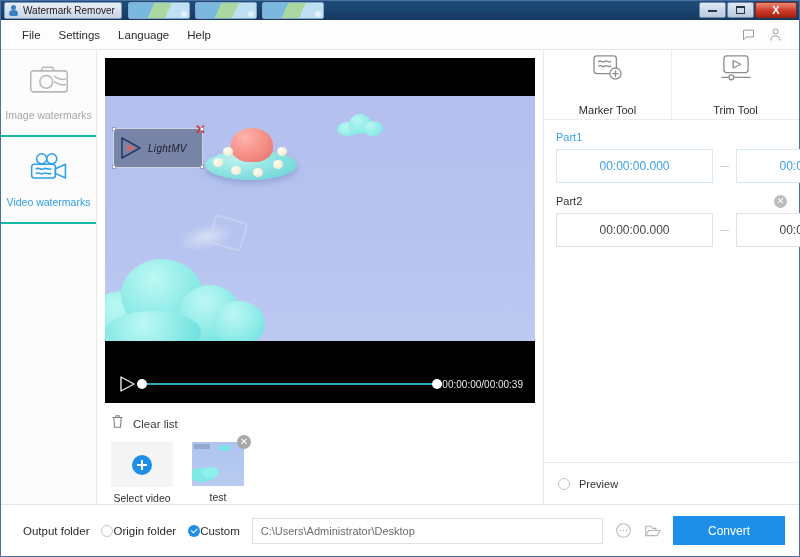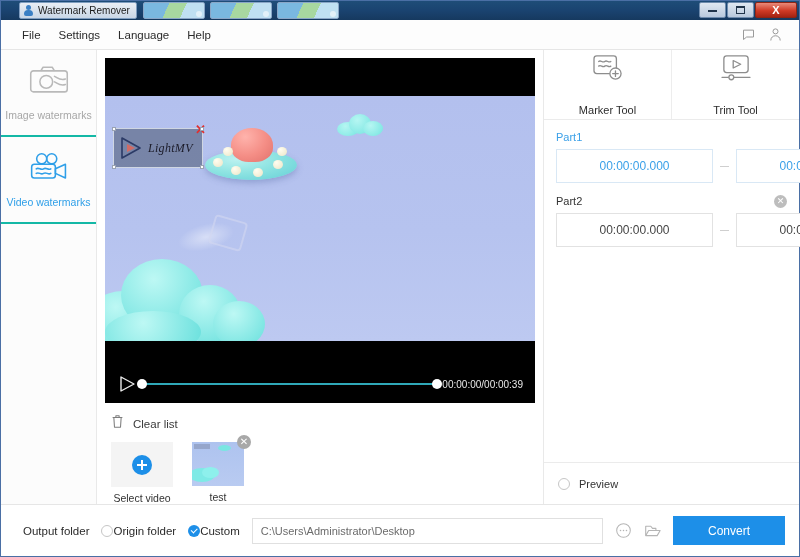--- a/index.html
+++ b/index.html
@@ -25,21 +25,21 @@
     position: relative;
     flex: 0 0 19px;
     overflow: hidden;
   }
   .tb-tab {
     height: 17px;
     display: flex; align-items: center;
     background: linear-gradient(to bottom, #e9eef5, #c9d6e6);
     border: 1px solid #7f9dc0;
     border-radius: 2px;
-    margin-left: 18px;
+    margin-left: 3px;
     padding: 0 6px 0 3px;
     gap: 4px;
   }
   .tb-tab-title {
     font-size: 10px; color: #1a1a1a;
     white-space: nowrap;
   }
   .tb-usericon {
     width: 11px; height: 11px;
     position: relative; flex: 0 0 11px;
@@ -215,23 +215,23 @@
   .wm-sel {
     position: absolute; left: 8px; top: 32px;
     width: 90px; height: 40px;
     background: rgba(82,96,122,.62);
     border: 1px solid #cfd6e2;
     display: flex; align-items: center;
     padding-left: 4px; gap: 4px;
   }
   .wm-logo { width: 26px; height: 26px; flex: 0 0 26px; }
   .wm-text {
-    font-family: Liberation Serif, serif;
+    font-family: Liberation Sans, sans-serif;
     font-style: italic;
-    font-size: 12px; color: #1c1c2a;
+    font-size: 10px; color: #1c1c2a;
     letter-spacing: .3px;
   }
   .wm-close {
     position: absolute; right: -4px; top: -6px;
     font-size: 13px; color: #e03030; font-weight: bold;
     line-height: 1;
   }
   .wm-handle {
     position: absolute; width: 4px; height: 4px;
     background: #fff; border: 1px solid #9aa3b2;

